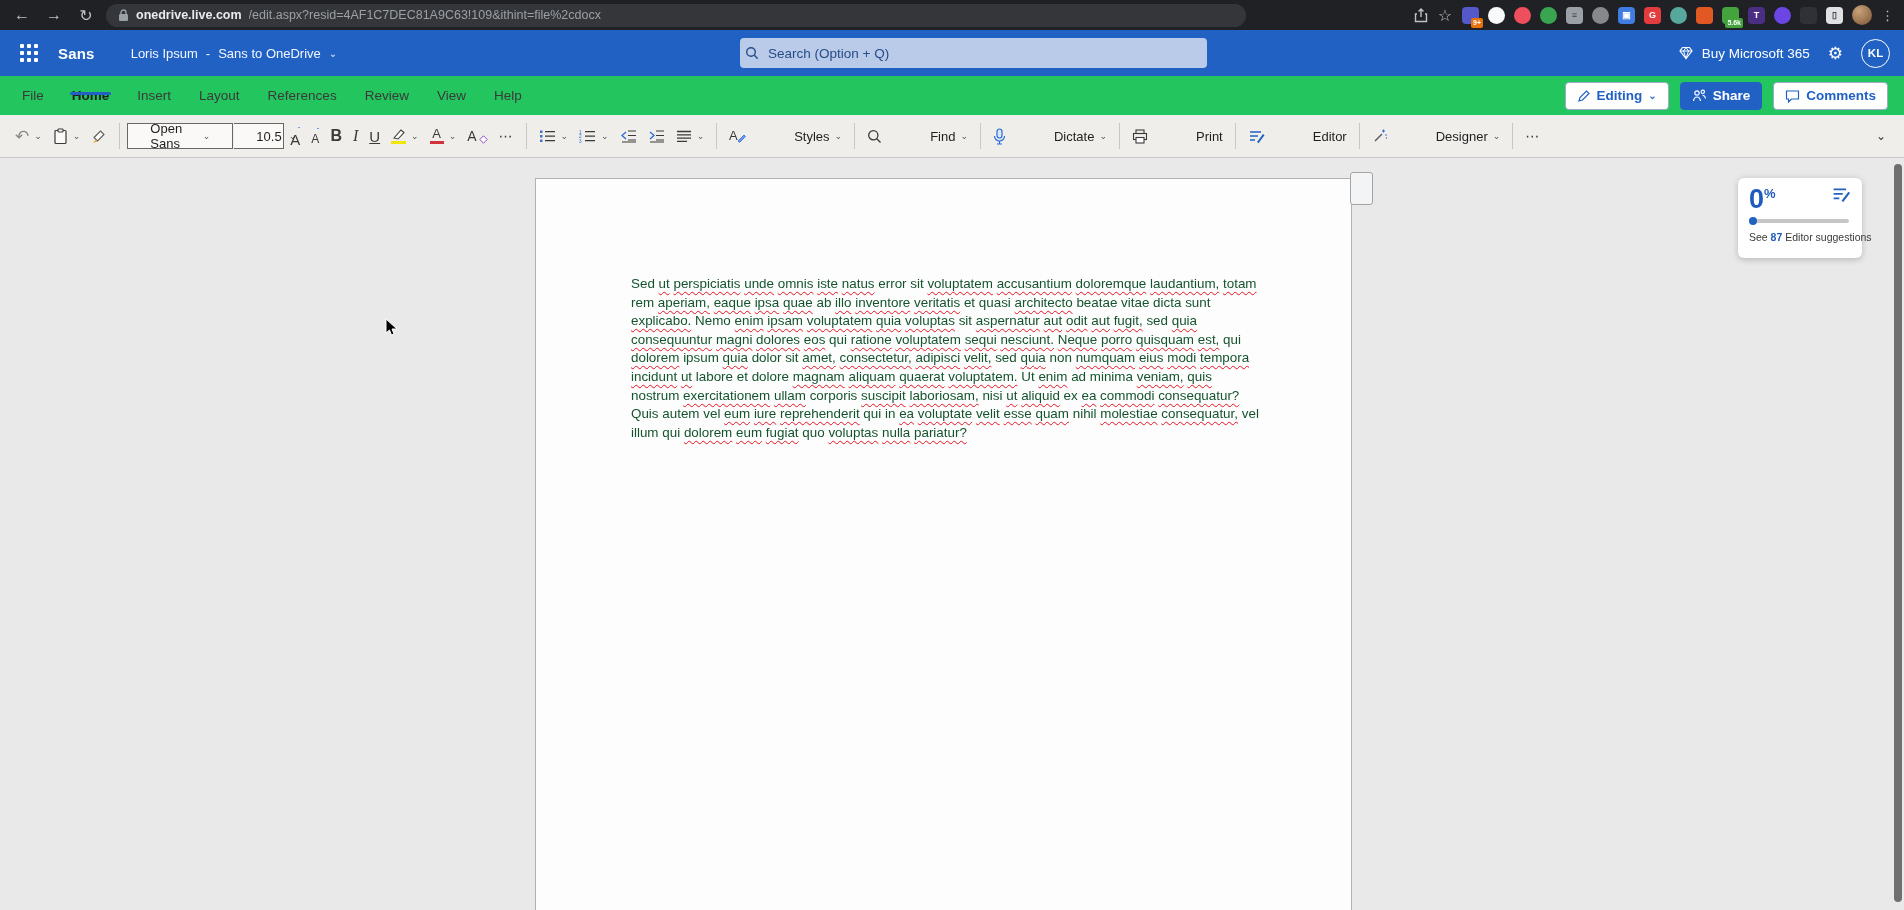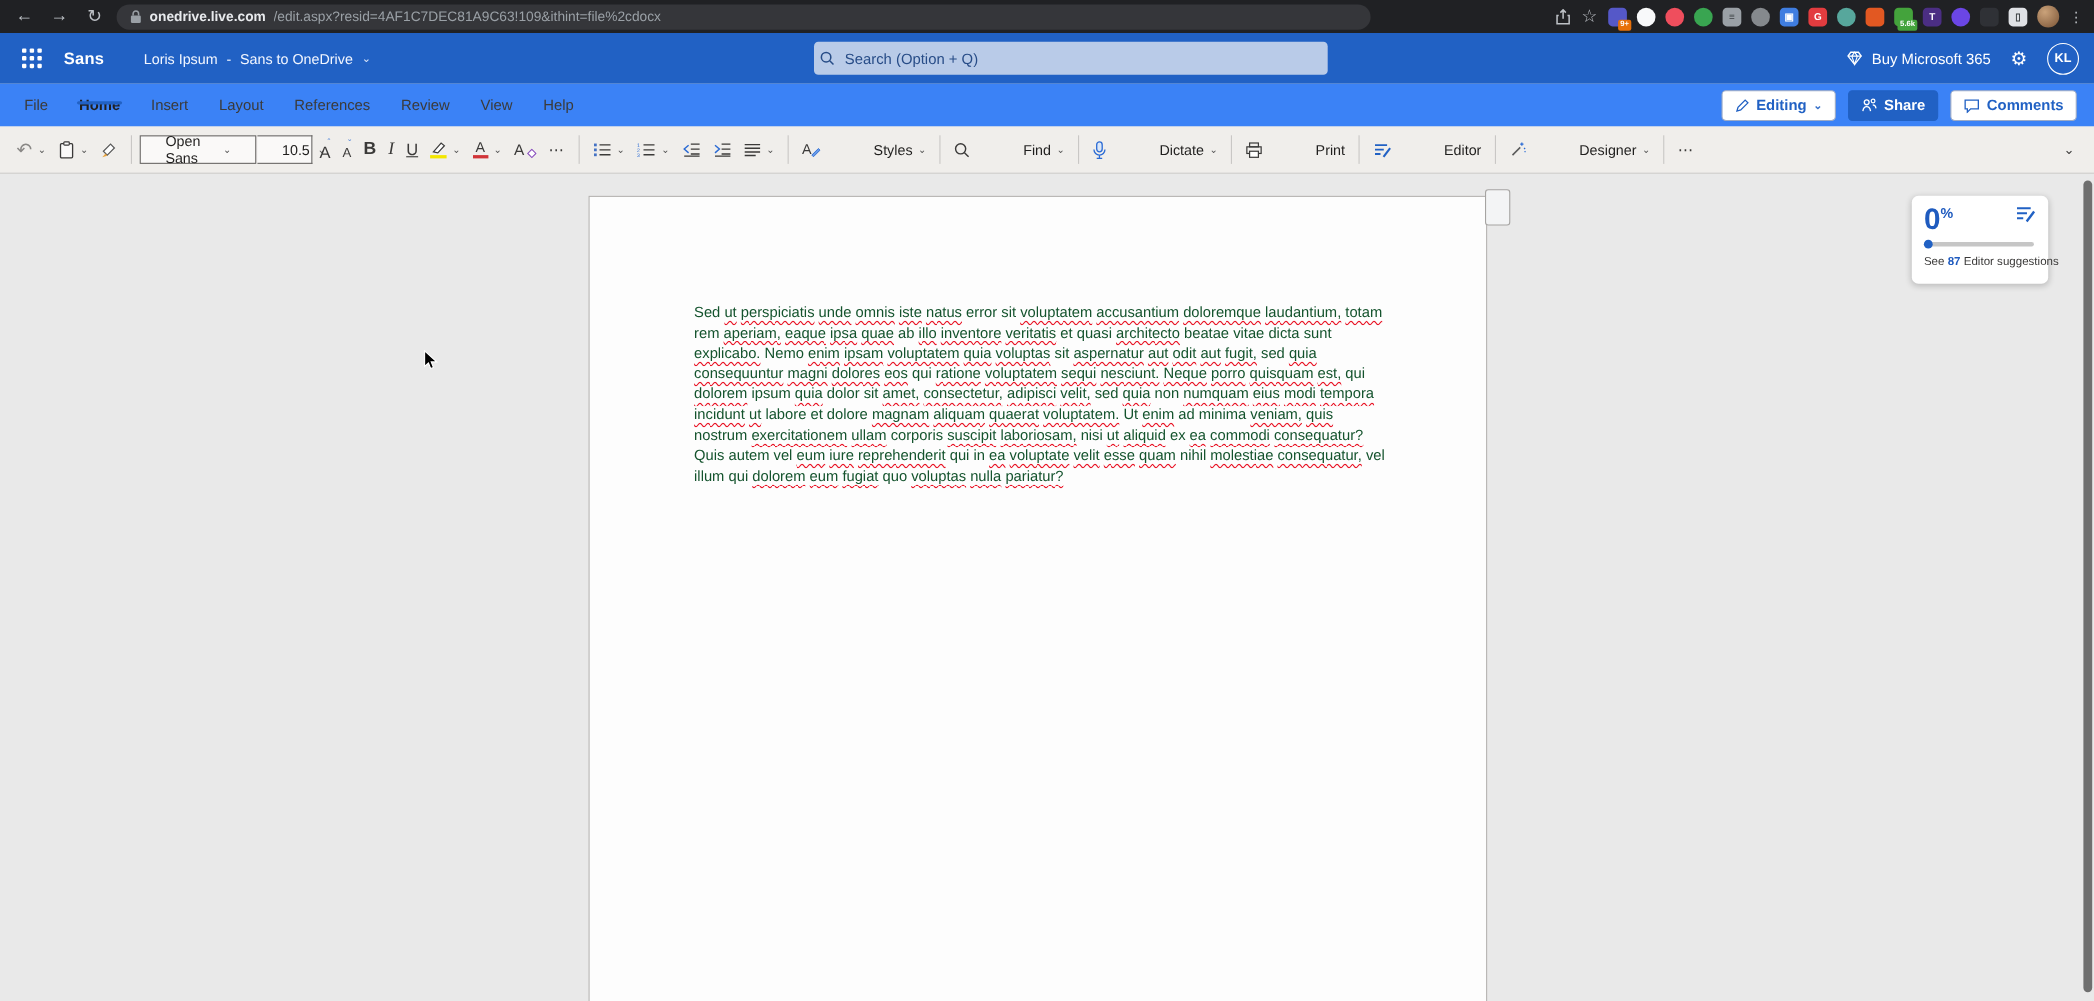--- a/index.html
+++ b/index.html
@@ -26,21 +26,21 @@
   .app-name { font-size:15px; font-weight:bold; letter-spacing:.2px; margin-right:36px; }
   .doc-title-grp { display:flex; align-items:center; gap:8px; font-size:13px; color:#f2f6ff; }
   .chev { font-size:10px; opacity:.9; }
   .search-pill { position:absolute; left:696px; top:8px; width:467px; height:30px; background:#b9cbe8; border-radius:4px; display:flex; align-items:center; padding:0 5px; gap:9px; color:#274c87; font-size:13.5px; cursor:text;margin-left:44px; }
   .word-right { margin-left:auto; display:flex; align-items:center; gap:18px; }
   .buy-grp { display:flex; align-items:center; gap:8px; font-size:13.5px; cursor:pointer; }
   .gear { font-size:17px; cursor:pointer; }
   .avatar-kl { width:29px; height:29px; border-radius:50%; border:1.6px solid #fff; display:flex; align-items:center; justify-content:center; font-size:11.5px; font-weight:bold; cursor:pointer; }
 
   
-  .menu-row { height:39px; background:#3b82f6; display:flex; align-items:center; padding:16px 8px; }
+  .menu-row { height:39px; background:#22c55e; display:flex; align-items:center; padding:16px 8px; }
   .menu-tabs { display:flex; align-items:flex-end; height:100%; }
   .menu-tab { padding:0 14px; font-size:13.5px; color:#3b3a39; height:100%; display:flex; align-items:center; position:relative; cursor:pointer; }
   .menu-tab.active { font-weight:bold; color:#201f1e; }
   .menu-tab.active::after { content:""; position:absolute; left:12px; right:12px; bottom:4px; height:3px; background:#2161c4; border-radius:2px; }
   .menu-right { margin-left:auto; display:flex; align-items:center; gap:11px; padding-right:8px; }
   .btn { height:28px; border-radius:4px; display:flex; align-items:center; gap:6px; padding:0 11px; font-size:13.5px; font-weight:bold; cursor:pointer; }
   .btn.outline { background:#fff; border:1px solid #9dabc6; color:#2161c4; }
   .btn.fill { background:#2161c4; color:#fff; border:1px solid #2161c4; }
 
   

